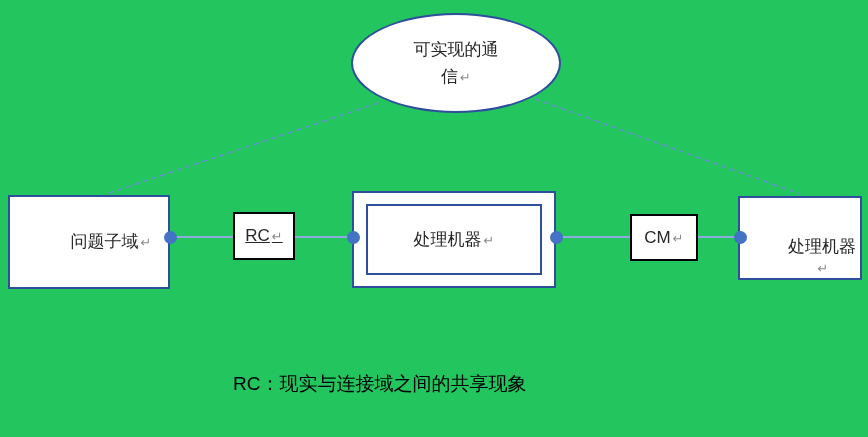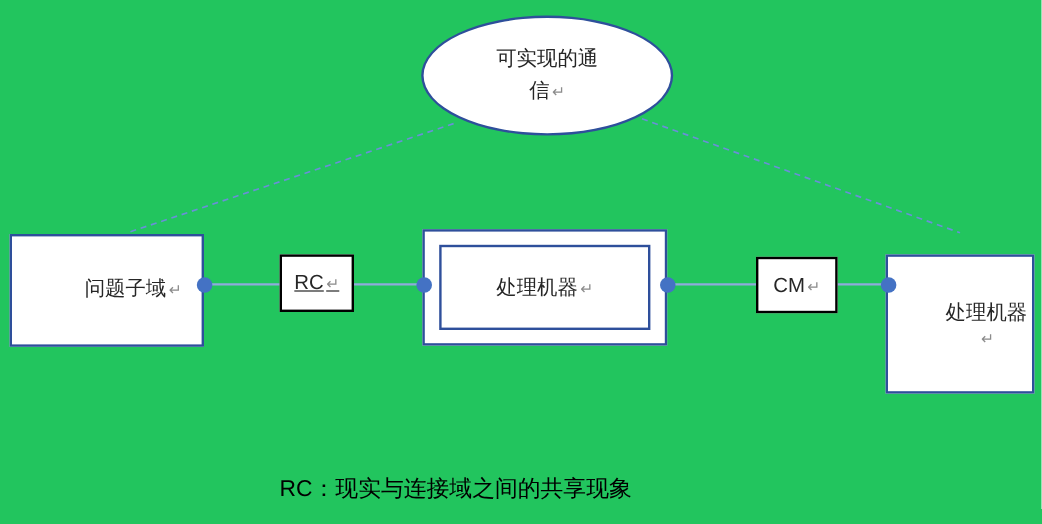--- a/index.html
+++ b/index.html
@@ -60,22 +60,22 @@
     border: 2px solid #2e4f9b;
     display: flex;
     align-items: center;
     justify-content: center;
   }
   .box-cm {
     left: 602px; top: 214px;
     width: 68px; height: 47px; margin-left: 28px;
   }
   .box-processing {
-    left: 738px; top: 212px;
-    width: 124px; height: 116px;
+    left: 738px; top: 196px;
+    width: 124px; height: 84px; justify-content: flex-end;
   }
   .dot {
     position: absolute;
     width: 13px; height: 13px;
     border-radius: 50%;
     background: #4472c4;
     z-index: 3;
     top: 230.5px;
   }
   .return-mark {
@@ -87,21 +87,20 @@
   .return-mark.offset { margin-left: 7px; }
   .caption {
     position: absolute;
     left: 233px; top: 371px;
     z-index: 2;
     font-family: "Liberation Serif", "DejaVu Serif", serif;
     font-size: 19px;
     line-height: 26px;
     color: #000000;
     white-space: nowrap;
-    margin-top: 24px;
   }
   .caption .term {
     font-family: "Liberation Sans", "DejaVu Sans", sans-serif;
   }
 </style>
 </head>
 <body>
 
 <div class="canvas">
 

